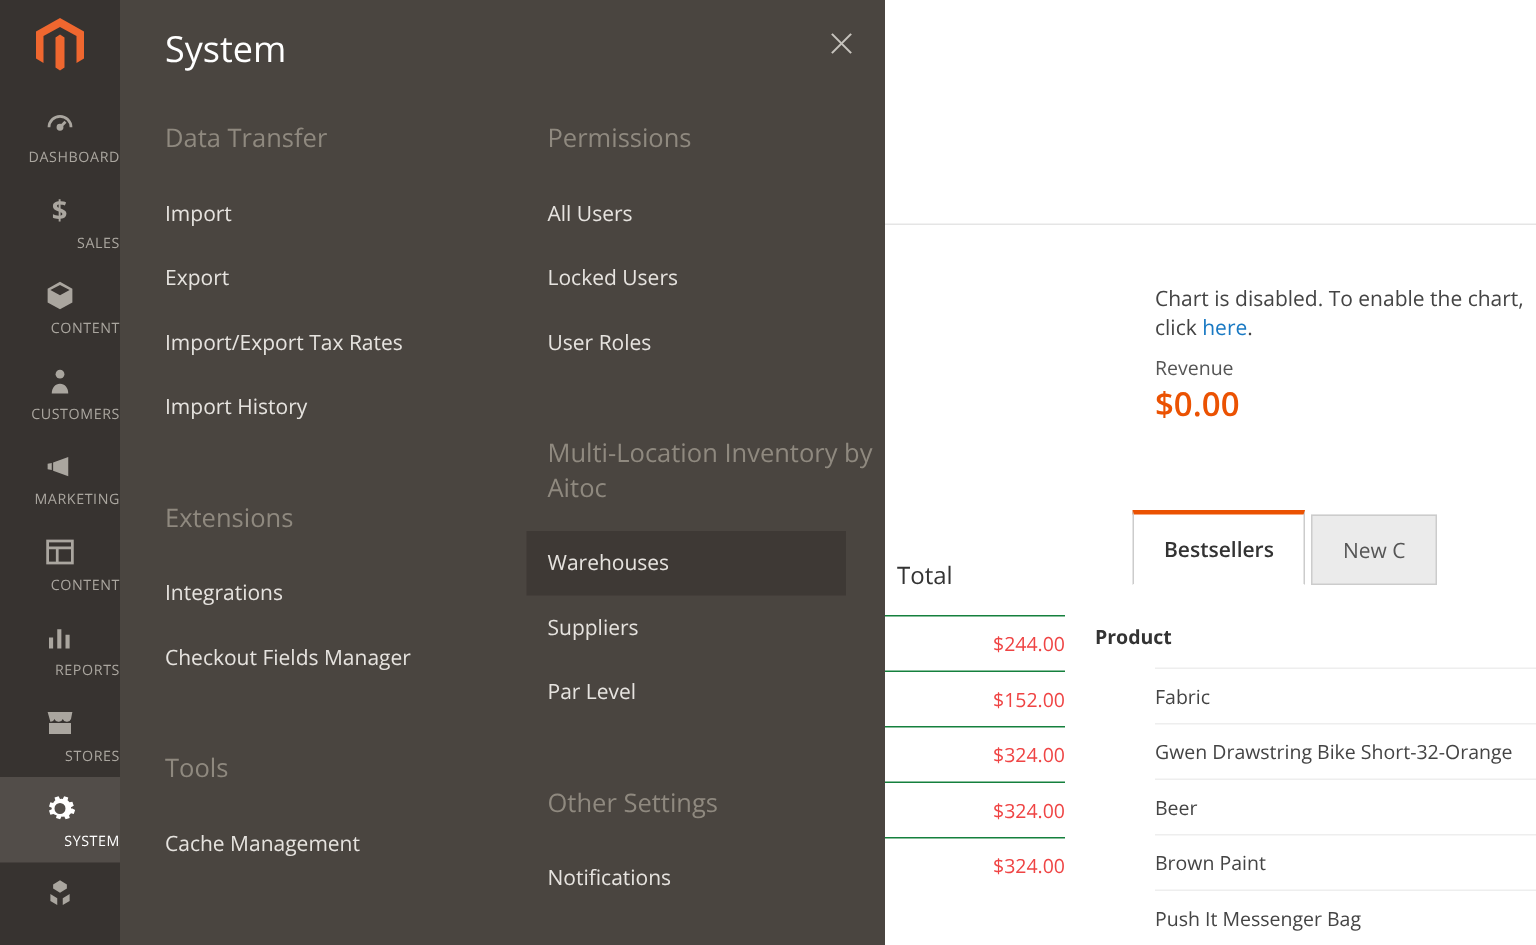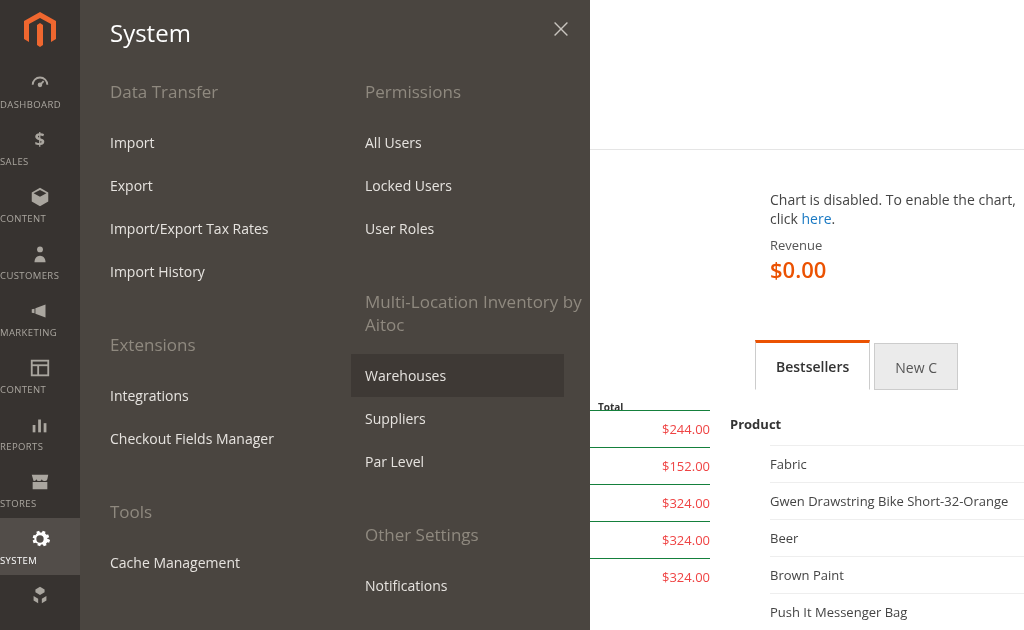--- a/index.html
+++ b/index.html
@@ -1,21 +1,21 @@
 <!DOCTYPE html>
 <html><head>
 <meta charset="utf-8">
 <style>
 * { margin: 0; padding: 0; box-sizing: border-box; font-family: 'Open Sans', Helvetica, Arial, sans-serif; }
 html, body { width: 1024px; height: 630px; overflow: hidden; background: #fff; }
 
 
 .rail { position: absolute; left: 0; top: 0; width: 80px; height: 630px; background: #373330; color: #aaa; display: flex; flex-direction: column; align-items: center; padding-top: 6px; z-index: 10; }
 .rail .logo { width: 32px; height: 36px; margin: 6px 0 14px; color: #ef672f; }
-.rail-item { width: 80px; text-align: left; padding: 10px 0 8px; cursor: pointer; color: #aaa69f; font-size: 9.5px; letter-spacing: 0.4px; }
+.rail-item { width: 80px; text-align: right; padding: 10px 0 8px; cursor: pointer; color: #aaa69f; font-size: 9.5px; letter-spacing: 0.4px; }
 .rail-item.active { background: #524d49; color: #fff; }
 .rail-item .ico { display: block; margin: 0 auto 4px; width: 22px; height: 22px; }
 .rail-item span { display: block; }
 
 
 .flyout { position: absolute; left: 80px; top: 0; width: 510px; height: 630px; background: #4a4540; color: #e6e3df; z-index: 9; display: flex; }
 .flyout h1 { position: absolute; left: 30px; top: 16px; font-size: 24px; font-weight: 400; color: #fff; }
 .flyout .close { position: absolute; right: 18px; top: 18px; width: 22px; height: 22px; cursor: pointer; color: #c8c4be; }
 .flyout .cols { display: flex; width: 100%; padding: 80px 0 0 0; }
 .flyout .col { width: 50%; padding: 0 0 0 30px; }
@@ -39,21 +39,21 @@
 .tabs { position: absolute; left: 675px; top: 340px; display: flex; border-top: 3px solid transparent; }
 .tab { padding: 14px 20px 12px; font-size: 14px; color: #555; background: #ebebeb; border: 1px solid #ccc; margin-right: 4px; cursor: pointer; }
 .tab.active { background: #fff; border-top: 3px solid #eb5202; margin-top: -3px; font-weight: 600; color: #333; border-bottom-color: #fff; }
 
 
 .besthead { position: absolute; left: 650px; top: 415px; font-size: 13px; font-weight: 700; color: #333; }
 .bestlist { position: absolute; left: 690px; top: 445px; width: 320px; }
 .bestlist div { font-size: 13px; color: #444; padding: 9px 0; border-top: 1px solid #eee; }
 
 
-.ordershead { position: absolute; left: 518px; top: 400px; font-size: 10px; font-weight: 700; color: #333; }
+.ordershead { position: absolute; left: 518px; top: 372px; font-size: 16px; font-weight: 400; color: #333; }
 .orderslist { position: absolute; left: 510px; top: 410px; width: 120px; text-align: right; }
 .orderslist div { font-size: 13px; color: #ef4444; padding: 9px 0; border-top: 1px solid #15803d; }
 
 svg { display: block; }
 </style>
 </head>
 <body>
 
 <div class="rail">
   <svg class="logo" viewBox="0 0 32 36" fill="currentColor">

